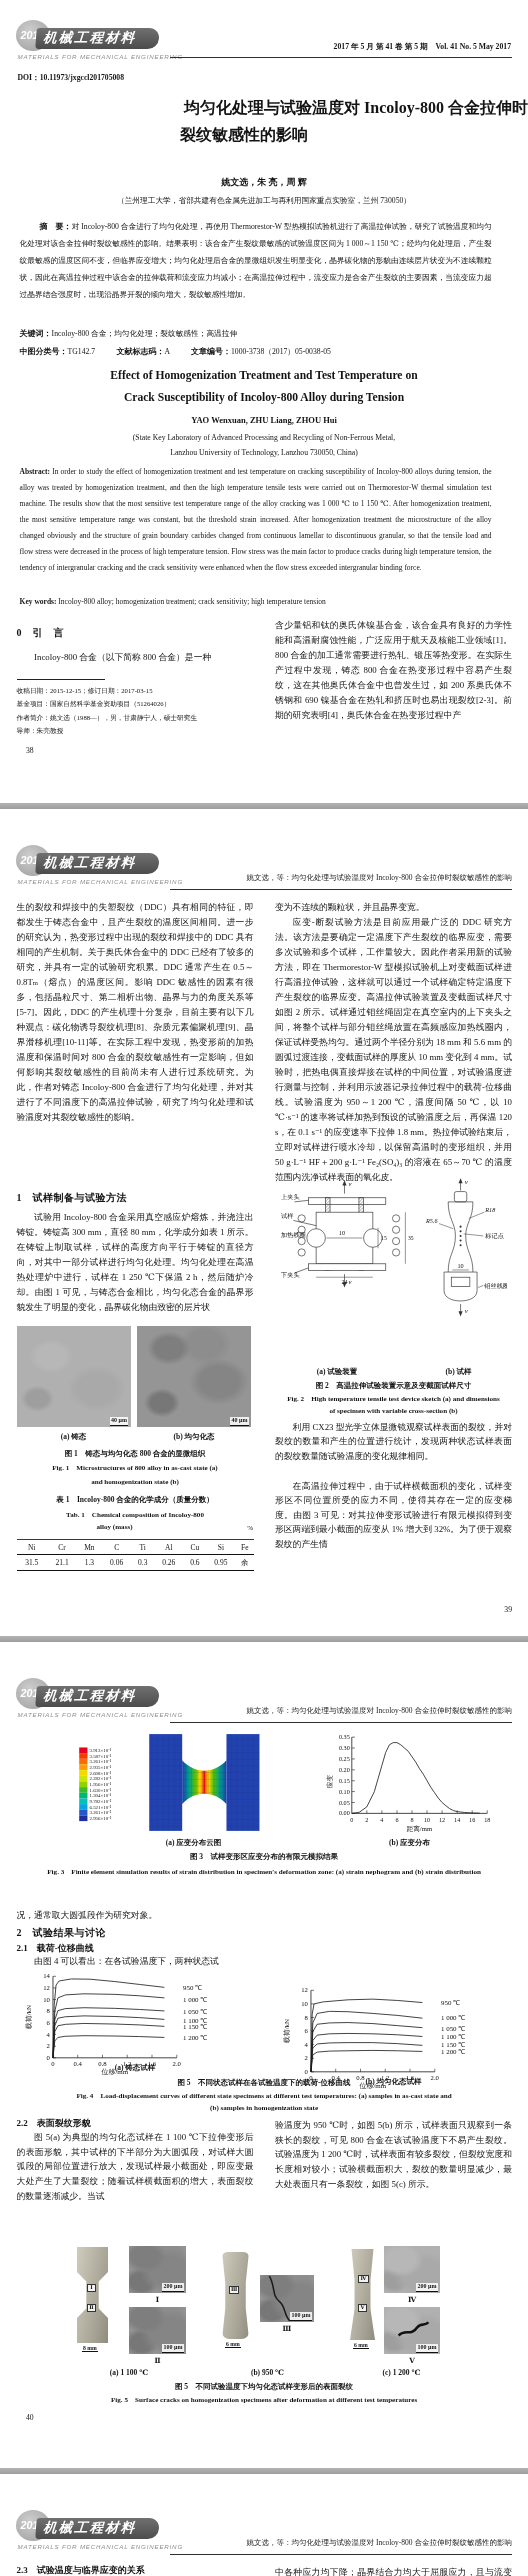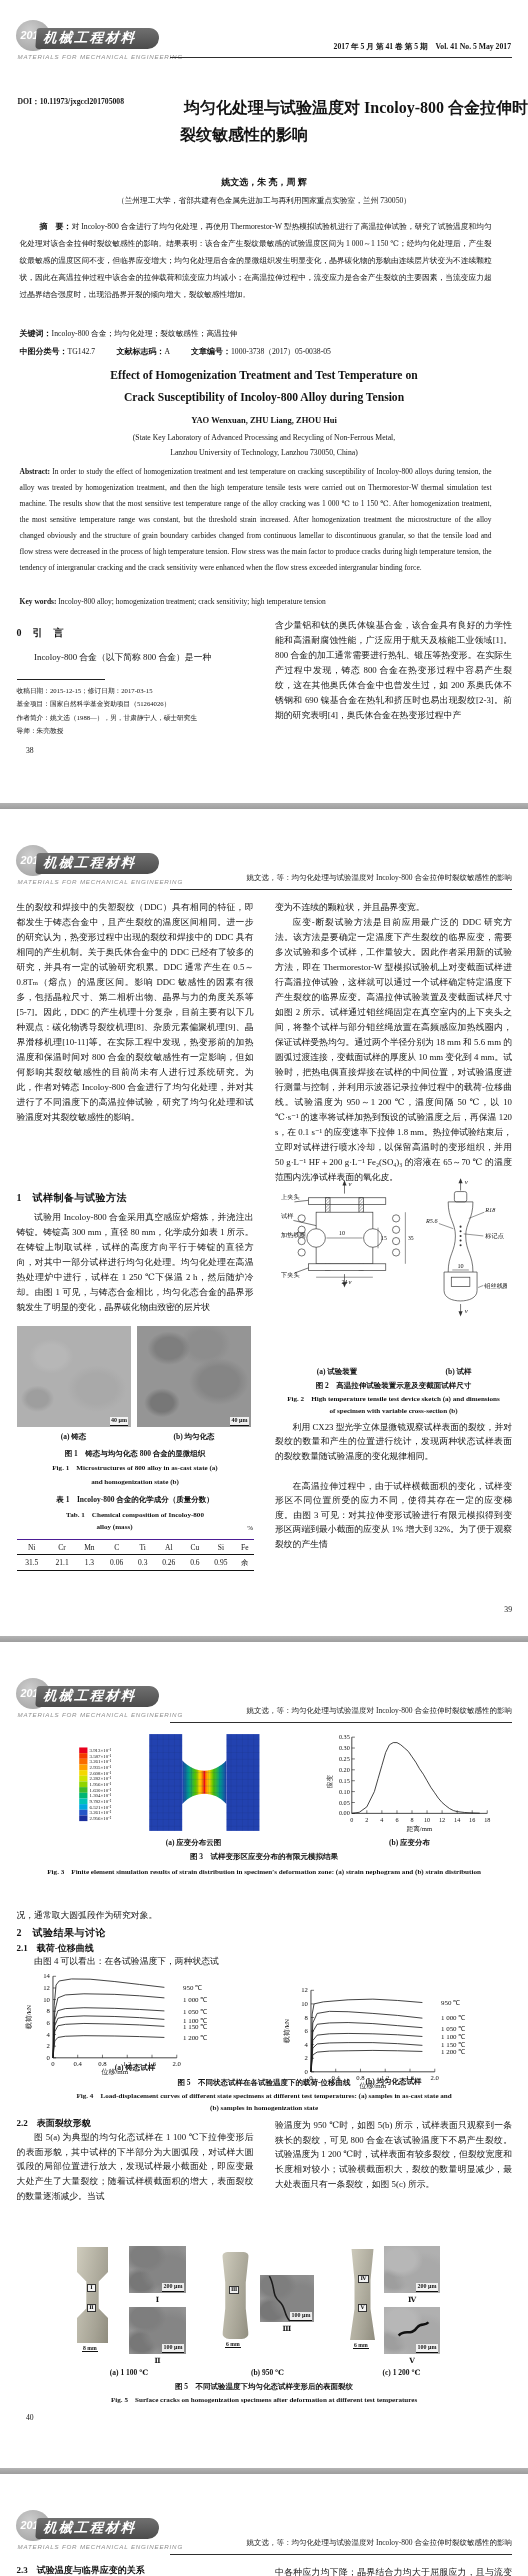--- a/index.html
+++ b/index.html
@@ -8,21 +8,21 @@
   .abs{position:absolute;}
   .pagebar{position:absolute;left:0;top:0;width:100%;height:6.2px;background:linear-gradient(#b3b3b3,#9d9d9d);}
   
   .logo{width:160px;height:44px;}
   .logo-year{position:absolute;left:0;top:-5.2px;width:34px;height:31px;background:radial-gradient(circle at 40% 35%,#cdcdcd,#9b9b9b);border-radius:50%;color:#fff;font-size:10.8px;font-weight:bold;font-style:italic;display:flex;align-items:center;justify-content:center;font-family:"Liberation Sans",sans-serif;}
   .logo-banner{position:absolute;left:20.6px;top:3.1px;width:116px;height:20.6px;background:linear-gradient(#707070,#4c4c4c);border-radius:4.1px 12.4px 12.4px 4.1px;color:#fff;font-size:13.4px;font-weight:bold;font-style:italic;letter-spacing:2.1px;display:flex;align-items:center;padding-left:7.2px;transform:skewX(-4deg);font-family:"Liberation Sans",sans-serif;}
   .logo-sub{position:absolute;left:2.1px;top:28px;color:#8f8f8f;font-size:6.2px;font-style:italic;letter-spacing:0.8px;white-space:nowrap;font-family:"Liberation Sans",sans-serif;}
   .runhead{font-size:7.5px;color:#222;text-align:right;font-family:"Liberation Serif",serif;}
   .runline{height:1px;background:#2e2e2e;}
   .issue{font-size:7.7px;font-weight:bold;text-align:right;}
-  .doi{font-size:7.7px;font-weight:bold;margin-top:24px;}
+  .doi{font-size:7.7px;font-weight:bold;}
   
   .para{font-size:8.8px;line-height:15px;text-align:justify;}
   .ind{text-indent:2em;}
   .h-big{font-size:10px;font-weight:bold;letter-spacing:0.5px;}
   .h-sub{font-size:9px;font-weight:bold;}
   .abstract{font-size:7.7px;line-height:17px;text-align:justify;}
   .abstract b{font-size:8px;padding-left:20px;}
   .kw{font-size:7.7px;}
   .kw b{font-size:8px;}
   .en-abstract{font-size:7.5px;line-height:16px;text-align:justify;}

